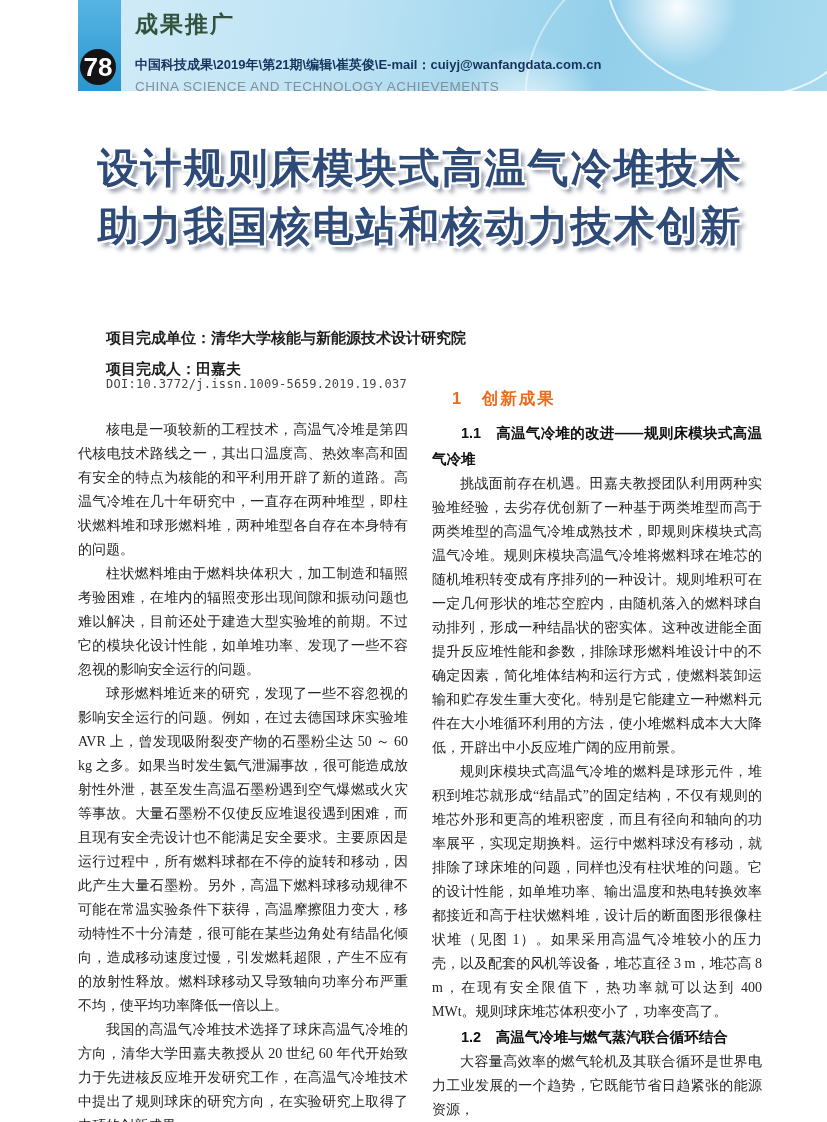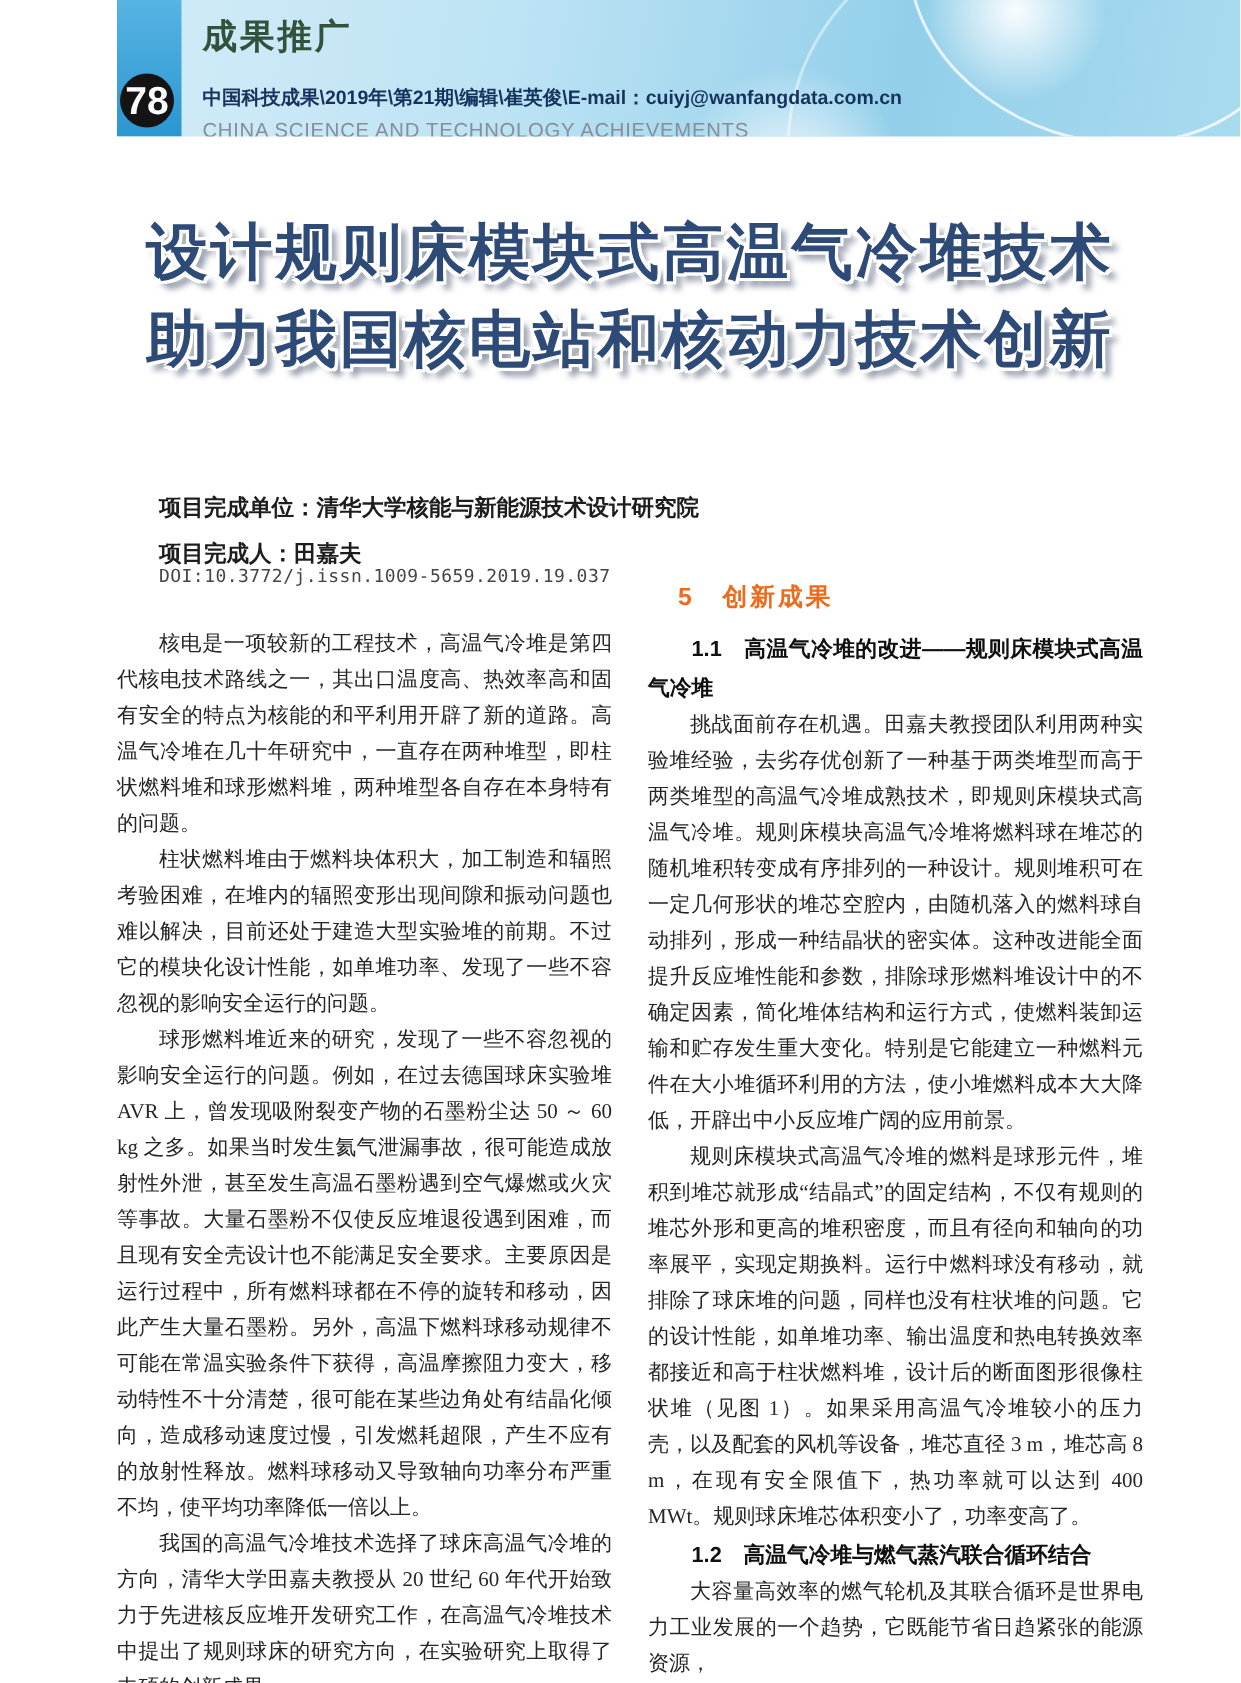--- a/index.html
+++ b/index.html
@@ -87,21 +87,21 @@
   <div class="doi">DOI:10.3772/j.issn.1009-5659.2019.19.037</div>
 
   <div class="col col-left">
     <p>核电是一项较新的工程技术，高温气冷堆是第四代核电技术路线之一，其出口温度高、热效率高和固有安全的特点为核能的和平利用开辟了新的道路。高温气冷堆在几十年研究中，一直存在两种堆型，即柱状燃料堆和球形燃料堆，两种堆型各自存在本身特有的问题。</p>
     <p>柱状燃料堆由于燃料块体积大，加工制造和辐照考验困难，在堆内的辐照变形出现间隙和振动问题也难以解决，目前还处于建造大型实验堆的前期。不过它的模块化设计性能，如单堆功率、发现了一些不容忽视的影响安全运行的问题。</p>
     <p>球形燃料堆近来的研究，发现了一些不容忽视的影响安全运行的问题。例如，在过去德国球床实验堆 AVR 上，曾发现吸附裂变产物的石墨粉尘达 50 ～ 60 kg 之多。如果当时发生氦气泄漏事故，很可能造成放射性外泄，甚至发生高温石墨粉遇到空气爆燃或火灾等事故。大量石墨粉不仅使反应堆退役遇到困难，而且现有安全壳设计也不能满足安全要求。主要原因是运行过程中，所有燃料球都在不停的旋转和移动，因此产生大量石墨粉。另外，高温下燃料球移动规律不可能在常温实验条件下获得，高温摩擦阻力变大，移动特性不十分清楚，很可能在某些边角处有结晶化倾向，造成移动速度过慢，引发燃耗超限，产生不应有的放射性释放。燃料球移动又导致轴向功率分布严重不均，使平均功率降低一倍以上。</p>
     <p>我国的高温气冷堆技术选择了球床高温气冷堆的方向，清华大学田嘉夫教授从 20 世纪 60 年代开始致力于先进核反应堆开发研究工作，在高温气冷堆技术中提出了规则球床的研究方向，在实验研究上取得了丰硕的创新成果。</p>
   </div>
 
   <div class="col col-right">
-    <h2 class="sec">5　创新成果</h2>
+    <h2 class="sec">1　创新成果</h2>
     <h3 class="sub">1.1　高温气冷堆的改进——规则床模块式高温气冷堆</h3>
     <p>挑战面前存在机遇。田嘉夫教授团队利用两种实验堆经验，去劣存优创新了一种基于两类堆型而高于两类堆型的高温气冷堆成熟技术，即规则床模块式高温气冷堆。规则床模块高温气冷堆将燃料球在堆芯的随机堆积转变成有序排列的一种设计。规则堆积可在一定几何形状的堆芯空腔内，由随机落入的燃料球自动排列，形成一种结晶状的密实体。这种改进能全面提升反应堆性能和参数，排除球形燃料堆设计中的不确定因素，简化堆体结构和运行方式，使燃料装卸运输和贮存发生重大变化。特别是它能建立一种燃料元件在大小堆循环利用的方法，使小堆燃料成本大大降低，开辟出中小反应堆广阔的应用前景。</p>
     <p>规则床模块式高温气冷堆的燃料是球形元件，堆积到堆芯就形成“结晶式”的固定结构，不仅有规则的堆芯外形和更高的堆积密度，而且有径向和轴向的功率展平，实现定期换料。运行中燃料球没有移动，就排除了球床堆的问题，同样也没有柱状堆的问题。它的设计性能，如单堆功率、输出温度和热电转换效率都接近和高于柱状燃料堆，设计后的断面图形很像柱状堆（见图 1）。如果采用高温气冷堆较小的压力壳，以及配套的风机等设备，堆芯直径 3 m，堆芯高 8 m，在现有安全限值下，热功率就可以达到 400 MWt。规则球床堆芯体积变小了，功率变高了。</p>
     <h3 class="sub">1.2　高温气冷堆与燃气蒸汽联合循环结合</h3>
     <p>大容量高效率的燃气轮机及其联合循环是世界电力工业发展的一个趋势，它既能节省日趋紧张的能源资源，</p>
   </div>
 
 </div>
 
 </body></html>

